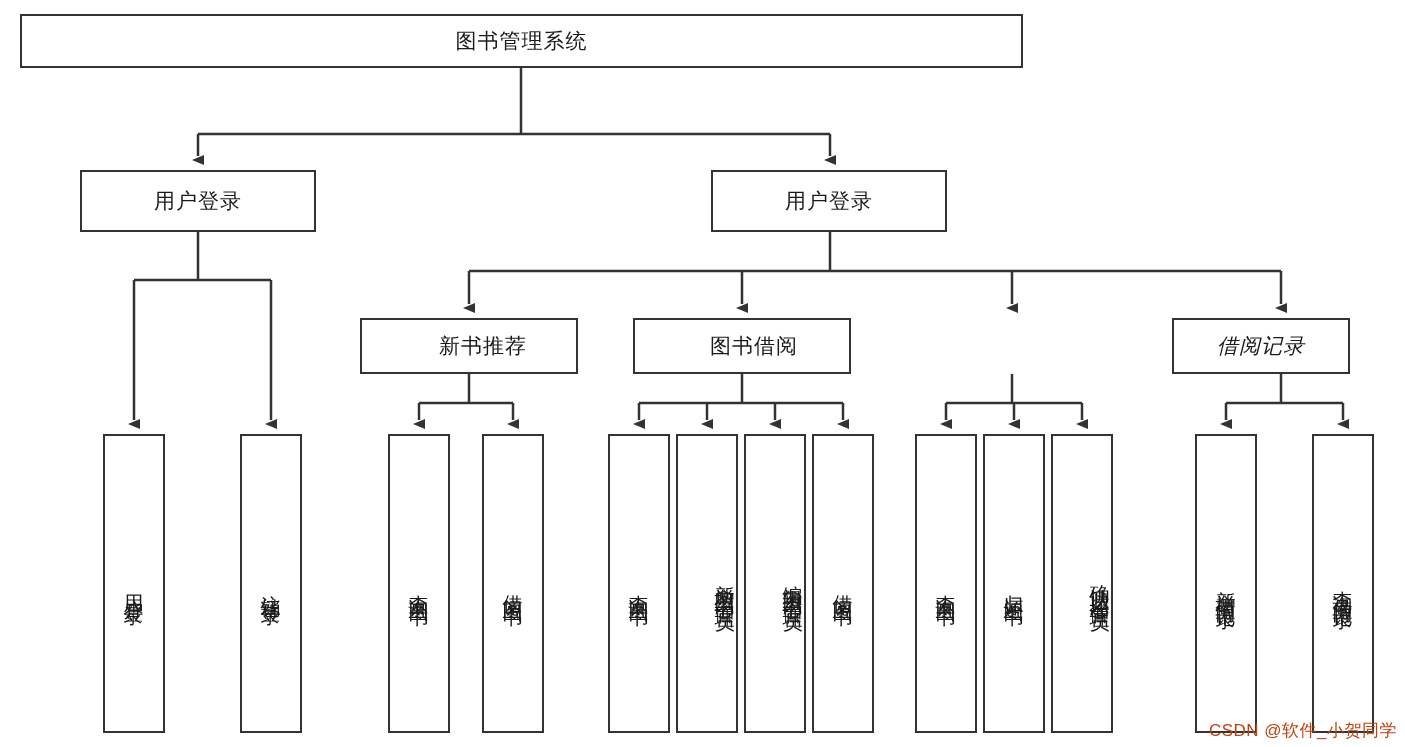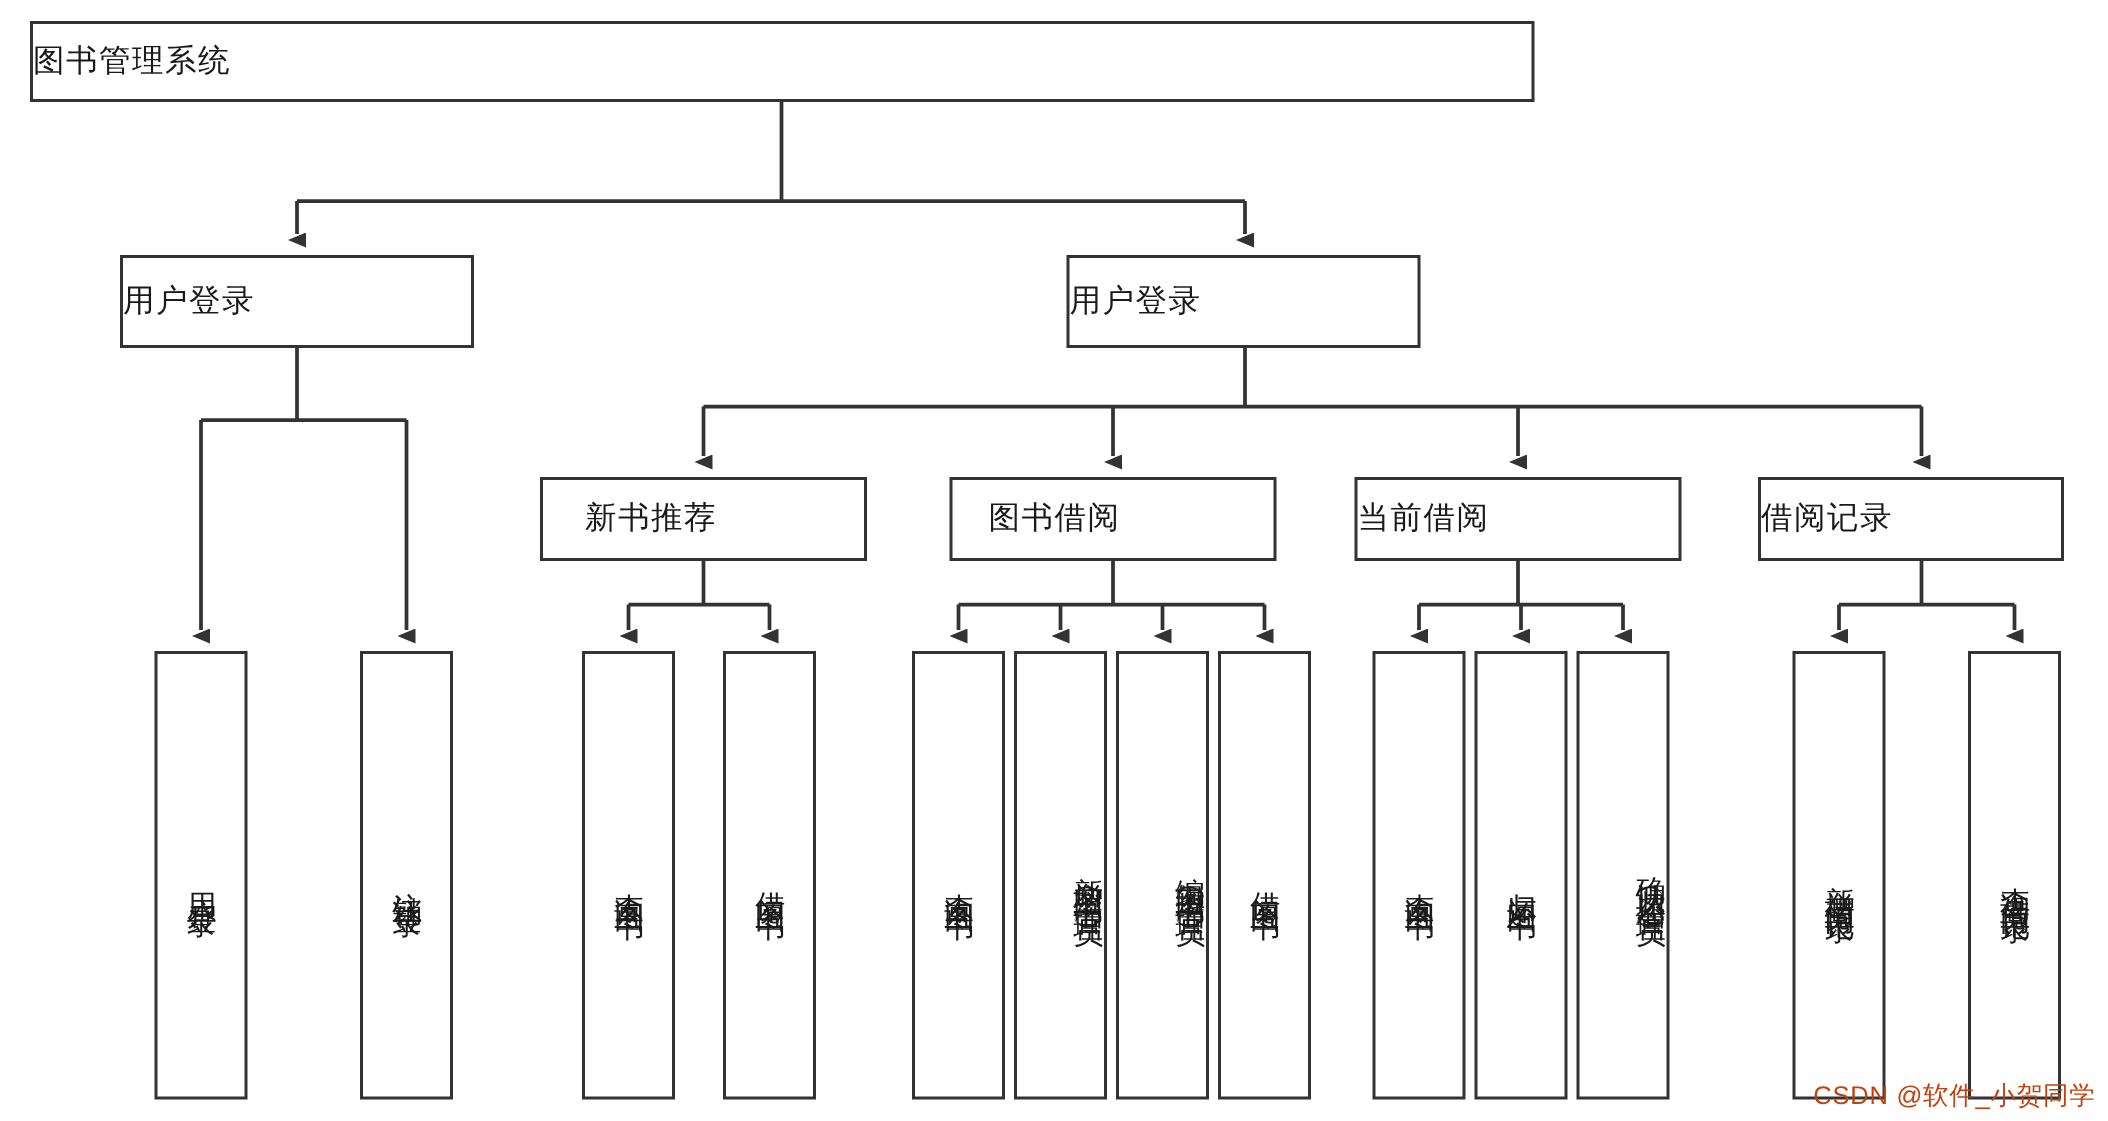--- a/index.html
+++ b/index.html
@@ -25,21 +25,21 @@
     height: 747px;
     pointer-events: none;
   }
   .node {
     position: absolute;
     box-sizing: border-box;
     border: 2px solid #333333;
     background: #ffffff;
     display: flex;
     align-items: center;
-    justify-content: flex-start;
+    justify-content: center;
     color: #1a1a1a;
   }
   .node.horizontal {
     font-size: 21px;
     letter-spacing: 1px;
     line-height: 1.2;
   }
   .node.vertical {
     writing-mode: vertical-rl;
     text-orientation: upright;
@@ -131,24 +131,21 @@
   <div class="node horizontal" style="left:711px; top:170px; width:236px; height:62px;">
     <span>用户登录</span>
   </div>
 
   <div class="node horizontal" style="left:360px; top:318px; width:218px; height:56px;padding-left:28px;">
     <span>新书推荐</span>
   </div>
   <div class="node horizontal" style="left:633px; top:318px; width:218px; height:56px;padding-left:24px;">
     <span>图书借阅</span>
   </div>
-  <div class="node horizontal" style="left:903px; top:318px; width:218px; height:56px;">
-    <span>当前借阅</span>
-  </div>
-  <div class="node horizontal" style="left:1172px; top:318px; width:204px; height:56px;">
+  <div class="node horizontal" style="left:1172px; top:318px; width:178px; height:56px;font-style:italic;">
     <span>借阅记录</span>
   </div>
 
   <div class="node vertical centered" style="left:103px; top:434px; width:62px; height:299px;">
     <span>用户登录</span>
   </div>
   <div class="node vertical centered" style="left:240px; top:434px; width:62px; height:299px;">
     <span>注销登录</span>
   </div>
 

